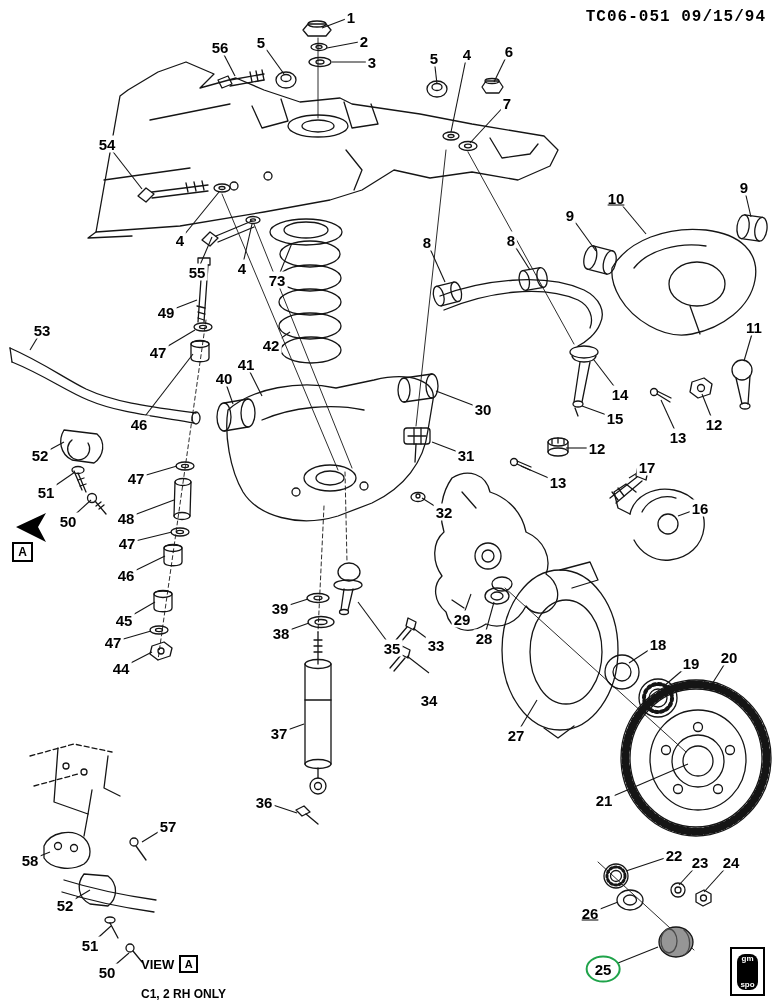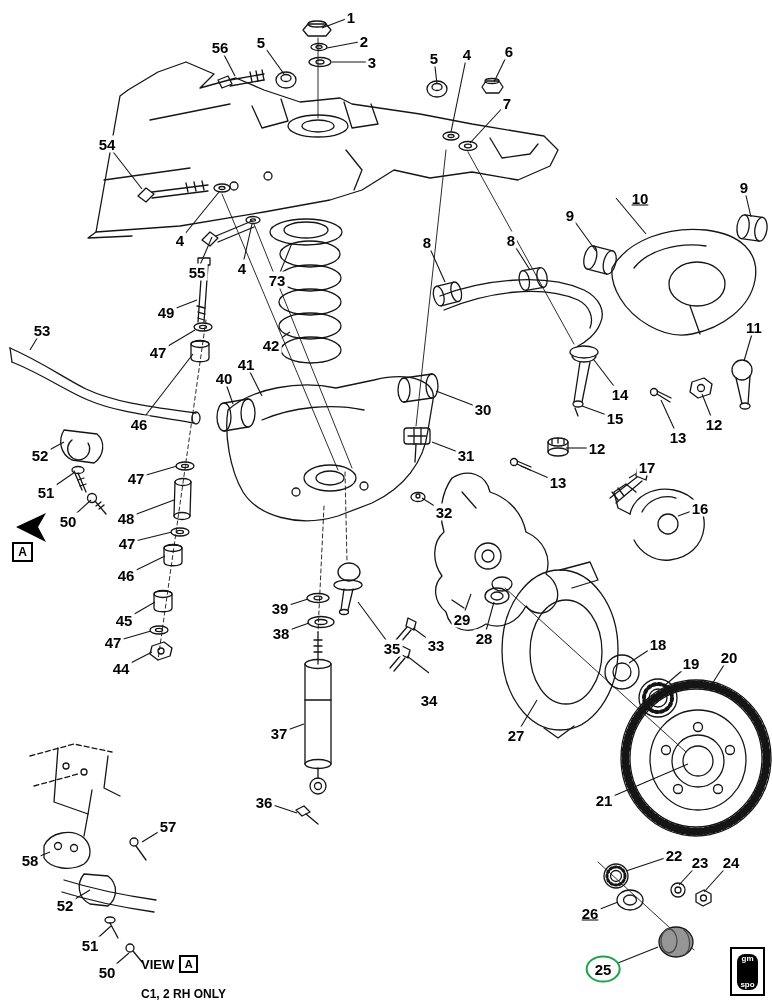--- a/index.html
+++ b/index.html
@@ -484,21 +484,21 @@
       <div class="callout" style="left: 271px; top: 345px;">42</div>
       <div class="callout" style="left: 158px; top: 352px;">47</div>
       <div class="callout" style="left: 42px; top: 330px;">53</div>
       <div class="callout" style="left: 139px; top: 424px;">46</div>
       <div class="callout" style="left: 224px; top: 378px;">40</div>
       <div class="callout" style="left: 246px; top: 364px;">41</div>
       <div class="callout" style="left: 483px; top: 409px;">30</div>
       <div class="callout" style="left: 427px; top: 242px;">8</div>
       <div class="callout" style="left: 511px; top: 240px;">8</div>
       <div class="callout" style="left: 570px; top: 215px;">9</div>
-      <div class="callout" style="left: 640px; top: 198px; text-decoration: underline;">10</div>
+      <div class="callout" style="left: 616px; top: 198px; text-decoration: underline;">10</div>
       <div class="callout" style="left: 744px; top: 187px;">9</div>
       <div class="callout" style="left: 754px; top: 327px;">11</div>
       <div class="callout" style="left: 620px; top: 394px;">14</div>
       <div class="callout" style="left: 615px; top: 418px;">15</div>
       <div class="callout" style="left: 714px; top: 424px;">12</div>
       <div class="callout" style="left: 678px; top: 437px;">13</div>
       <div class="callout" style="left: 597px; top: 448px;">12</div>
       <div class="callout" style="left: 558px; top: 482px;">13</div>
       <div class="callout" style="left: 40px; top: 455px;">52</div>
       <div class="callout" style="left: 46px; top: 492px;">51</div>
@@ -533,20 +533,21 @@
       <div class="callout circled" style="left: 603px; top: 969px; border-color: rgb(31, 163, 74);">25</div>
       <div class="callout" style="left: 279px; top: 733px;">37</div>
       <div class="callout" style="left: 264px; top: 802px;">36</div>
       <div class="callout" style="left: 168px; top: 826px;">57</div>
       <div class="callout" style="left: 30px; top: 860px;">58</div>
       <div class="callout" style="left: 65px; top: 905px;">52</div>
       <div class="callout" style="left: 90px; top: 945px;">51</div>
       <div class="callout" style="left: 107px; top: 972px;">50</div>
     </div>
 
+  <div class="title">TC06-051 09/15/94</div>
 
   <div class="marker-box" style="left:12px;top:542px;">A</div>
 
   <div class="view-note">
     <div class="view-line1">
       <span>VIEW</span>
       <span class="marker-inline">A</span>
     </div>
     <div class="view-line2">C1, 2 RH ONLY</div>
   </div>

